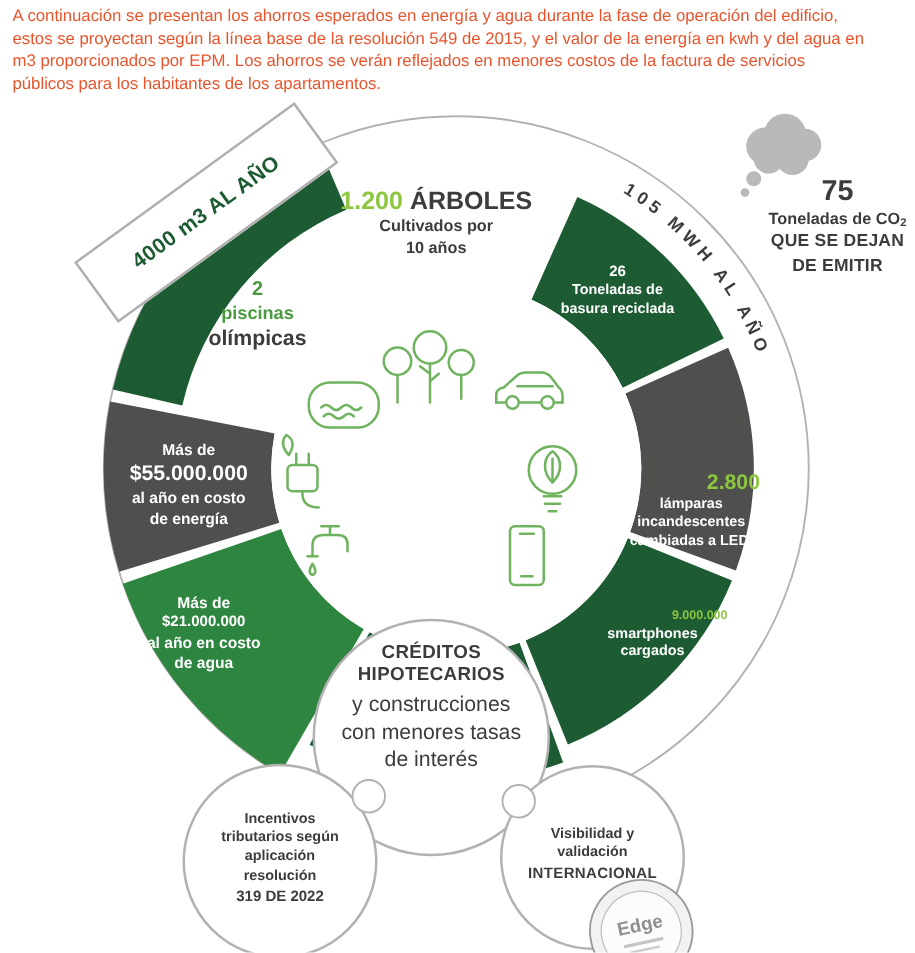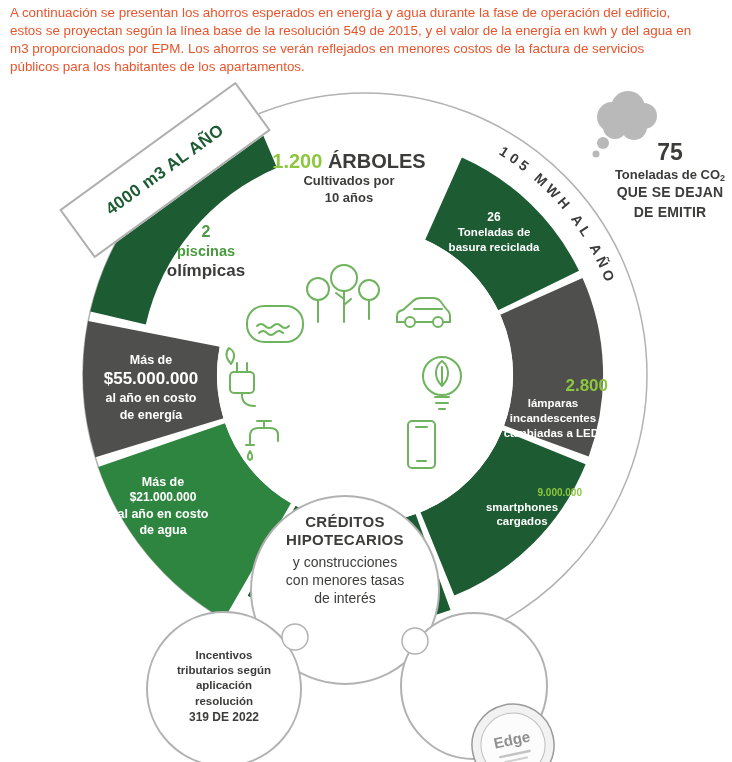--- a/index.html
+++ b/index.html
@@ -32,21 +32,21 @@
   .t-water{left:96px;top:474px;width:134px;}
   .t-co2{left:610px;top:139px;width:120px;}
   .t-credits{left:266px;top:513px;width:158px;}
   .t-incent{left:160px;top:648px;width:128px;}
   .t-visib{left:417px;top:660px;width:114px;}
   .co2-val{font-size:23px;font-weight:600;line-height:1.2;}
   .co2-unit{font-size:13px;font-weight:600;line-height:1.3;}
   .co2-sub{font-size:9px;position:relative;top:2px;}
   .co2-note{font-size:14px;font-weight:bold;letter-spacing:.2px;line-height:1.4;}
   .cred-title{font-size:15px;font-weight:bold;letter-spacing:.3px;line-height:1.2;}
-  .cred-line{font-size:14px;font-weight:500;line-height:1.3;}
+  .cred-line{font-size:17px;font-weight:500;line-height:1.3;}
   .cred-gap{height:4px;}
   .inc-line{font-size:11.5px;font-weight:600;line-height:1.32;}
   .inc-bold{font-size:12px;font-weight:bold;line-height:1.35;}
 </style>
 </head>
 <body>
 
 <div id="stage">
 
   <div class="abs intro">
@@ -214,14 +214,19 @@
   </div>
 
   <div class="overlay t-incent">
     <div class="inc-line">Incentivos</div>
     <div class="inc-line">tributarios según</div>
     <div class="inc-line">aplicación</div>
     <div class="inc-line">resolución</div>
     <div class="inc-bold">319 DE 2022</div>
   </div>
 
+  <div class="overlay t-visib">
+    <div class="inc-line">Visibilidad y</div>
+    <div class="inc-line">validación</div>
+    <div class="inc-bold" style="letter-spacing:.3px;">INTERNACIONAL</div>
+  </div>
 
 </div>
 
 </body></html>

